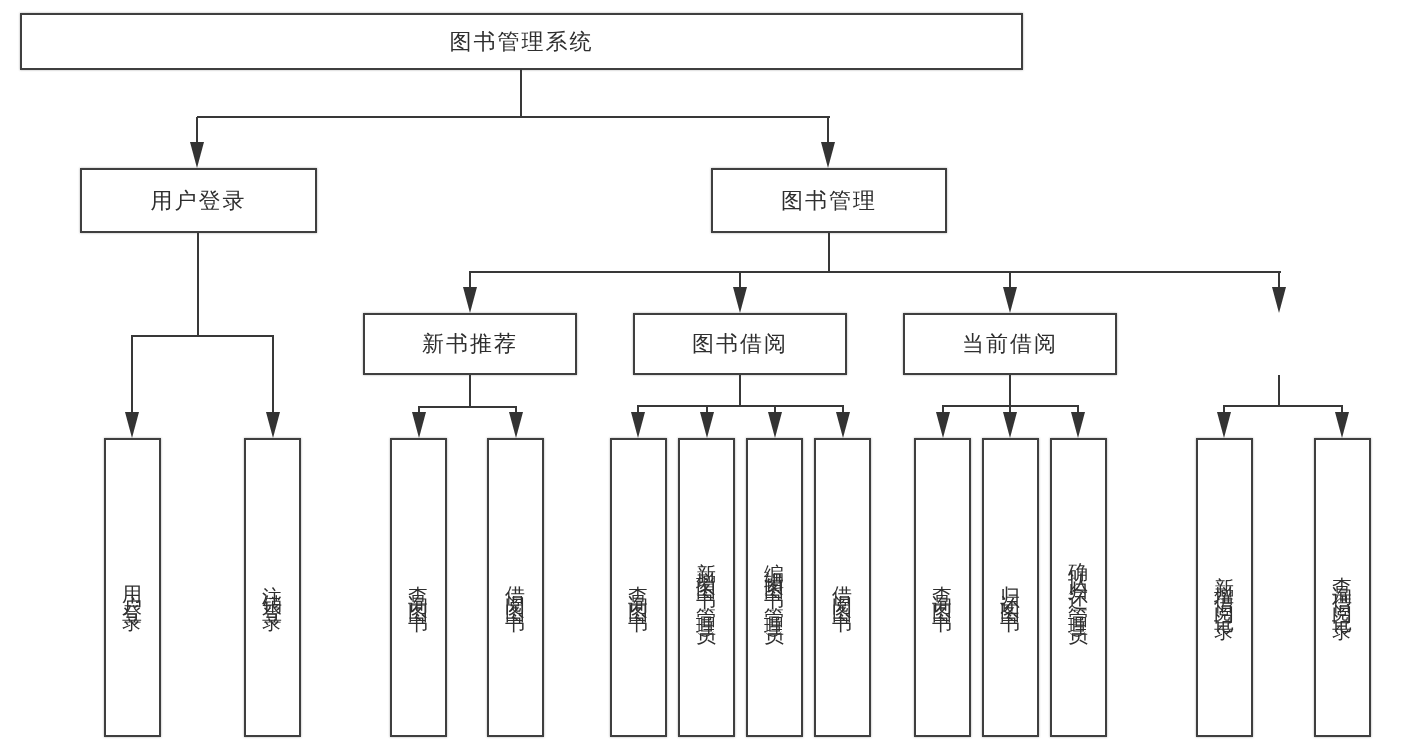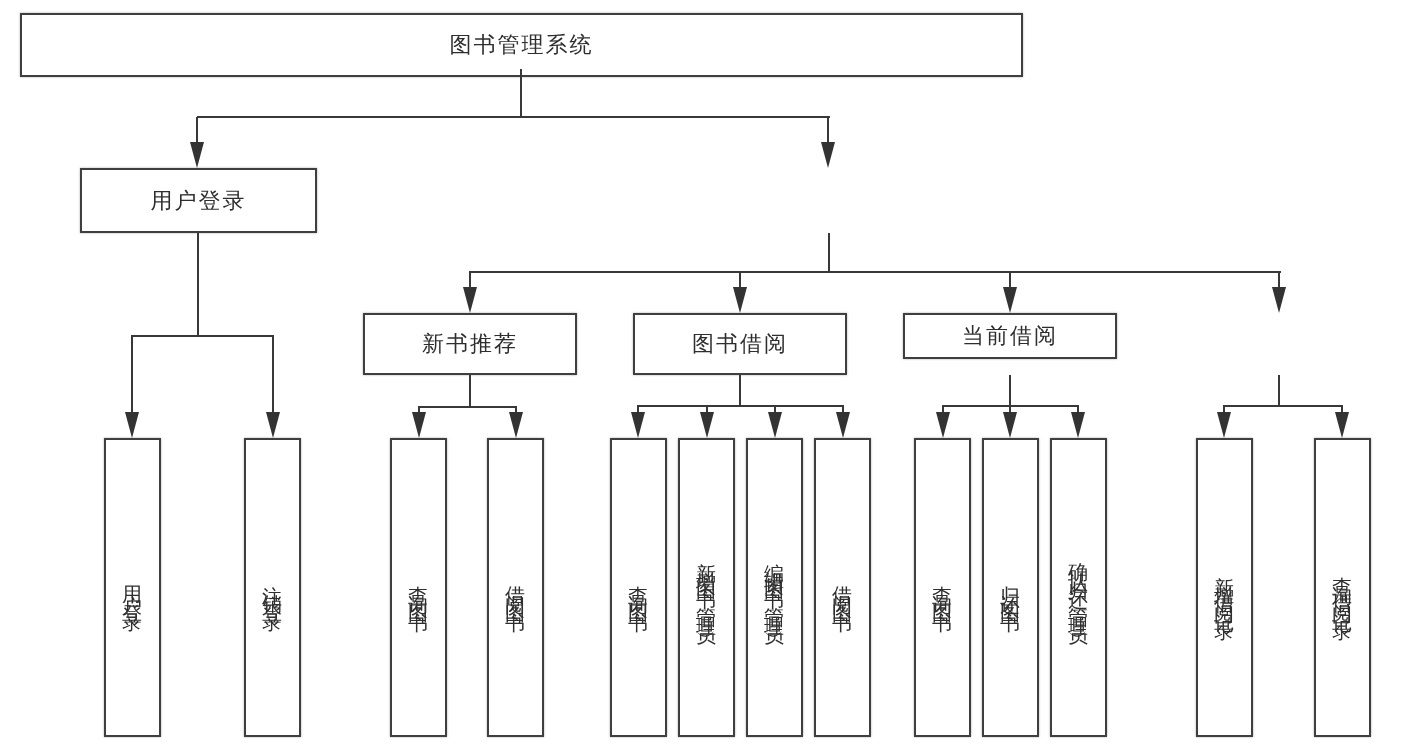--- a/index.html
+++ b/index.html
@@ -38,30 +38,31 @@
     position:absolute;top:718px;right:4px;z-index:10;
     font-size:20px;color:#9b9b9b;letter-spacing:1px;
     text-shadow:0 0 2px #ffffff;
   }
 </style>
 </head>
 <body>
 
 <div id="canvas">
 
-  <div class="hbox" style="left:20px;top:13px;width:1003px;height:64px;">图书管理系统</div>
+  <div class="hbox" style="left:20px;top:13px;width:1003px;height:57px;">图书管理系统</div>
 
   <div class="vline" style="left:520px;top:69px;height:49px;"></div>
   <div class="hline" style="left:197px;top:116px;width:633px;"></div>
   <div class="vline" style="left:196px;top:117px;height:30px;"></div>
   <div class="arrow" style="left:190px;top:142px;"></div>
   <div class="vline" style="left:827px;top:117px;height:30px;"></div>
   <div class="arrow" style="left:821px;top:142px;"></div>
 
   <div class="hbox" style="left:80px;top:168px;width:237px;height:65px;">用户登录</div>
+  <div class="hbox" style="left:711px;top:168px;width:236px;height:65px;">图书管理</div>
 
   <div class="vline" style="left:197px;top:233px;height:103px;"></div>
   <div class="hline" style="left:131px;top:335px;width:143px;"></div>
   <div class="vline" style="left:131px;top:336px;height:80px;"></div>
   <div class="arrow" style="left:125px;top:412px;"></div>
   <div class="vline" style="left:272px;top:336px;height:80px;"></div>
   <div class="arrow" style="left:266px;top:412px;"></div>
 
   <div class="vline" style="left:828px;top:233px;height:39px;"></div>
   <div class="hline" style="left:469px;top:271px;width:812px;"></div>
@@ -69,21 +70,21 @@
   <div class="arrow" style="left:463px;top:287px;"></div>
   <div class="vline" style="left:739px;top:272px;height:18px;"></div>
   <div class="arrow" style="left:733px;top:287px;"></div>
   <div class="vline" style="left:1009px;top:272px;height:18px;"></div>
   <div class="arrow" style="left:1003px;top:287px;"></div>
   <div class="vline" style="left:1278px;top:272px;height:18px;"></div>
   <div class="arrow" style="left:1272px;top:287px;"></div>
 
   <div class="hbox" style="left:633px;top:313px;width:214px;height:62px;">图书借阅</div>
   <div class="hbox" style="left:363px;top:313px;width:214px;height:62px;">新书推荐</div>
-  <div class="hbox" style="left:903px;top:313px;width:214px;height:46px;">当前借阅</div>
+  <div class="hbox" style="left:903px;top:313px;width:214px;height:62px;">当前借阅</div>
 
   <div class="vline" style="left:469px;top:375px;height:32px;"></div>
   <div class="hline" style="left:418px;top:406px;width:99px;"></div>
   <div class="vline" style="left:418px;top:407px;height:9px;"></div>
   <div class="arrow" style="left:412px;top:412px;"></div>
   <div class="vline" style="left:515px;top:407px;height:9px;"></div>
   <div class="arrow" style="left:509px;top:412px;"></div>
 
   <div class="vline" style="left:739px;top:375px;height:31px;"></div>
   <div class="hline" style="left:637px;top:405px;width:207px;"></div>

